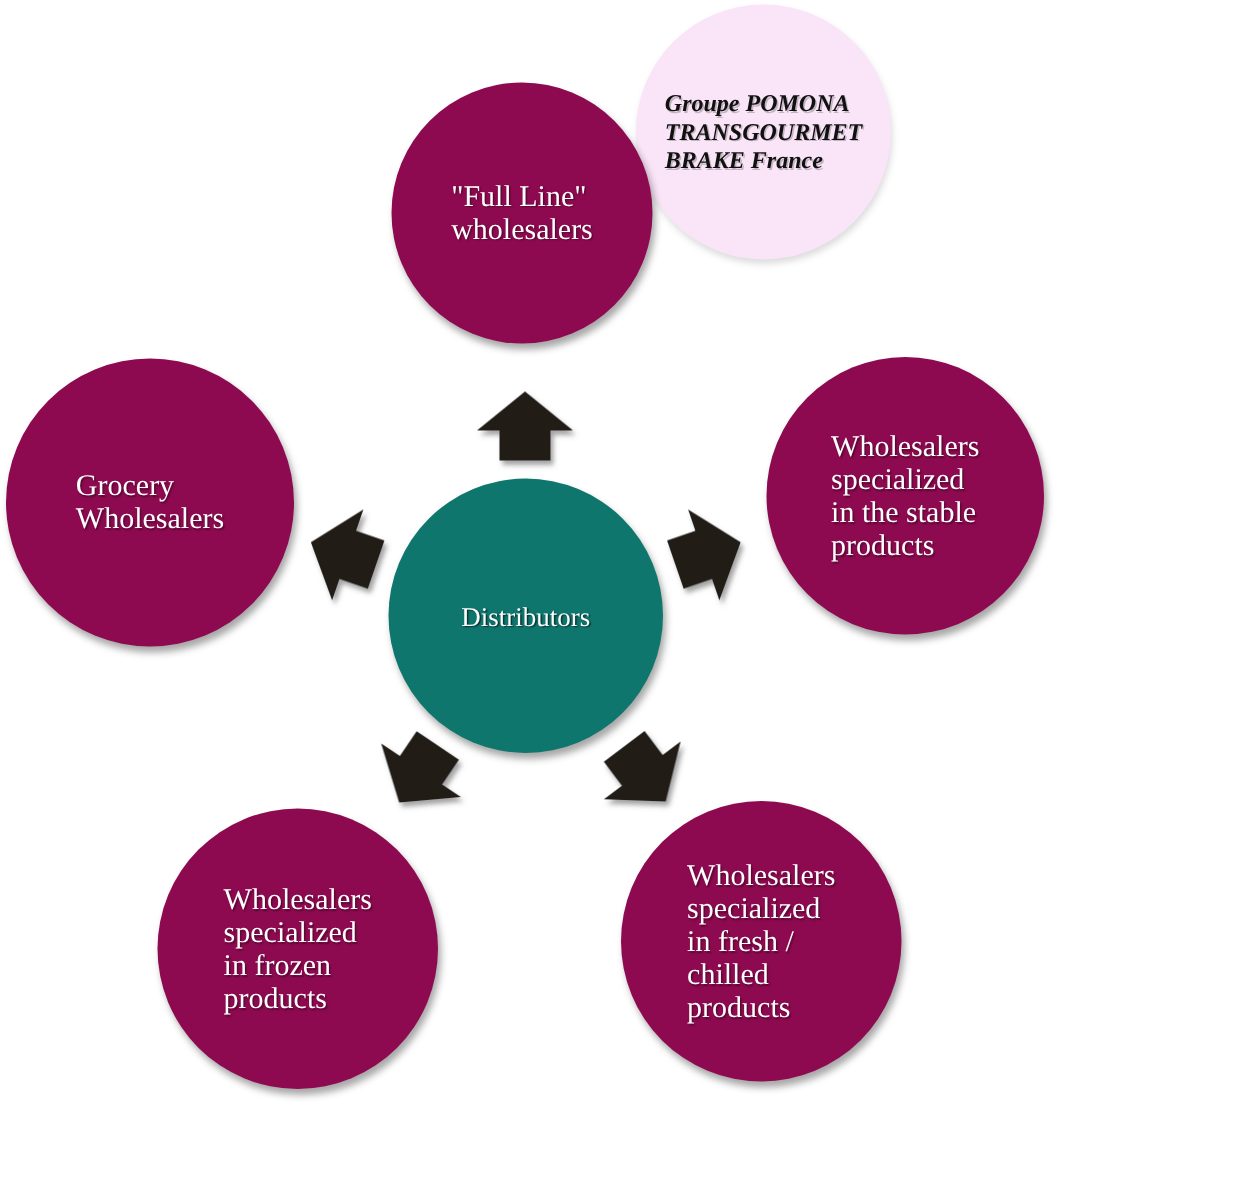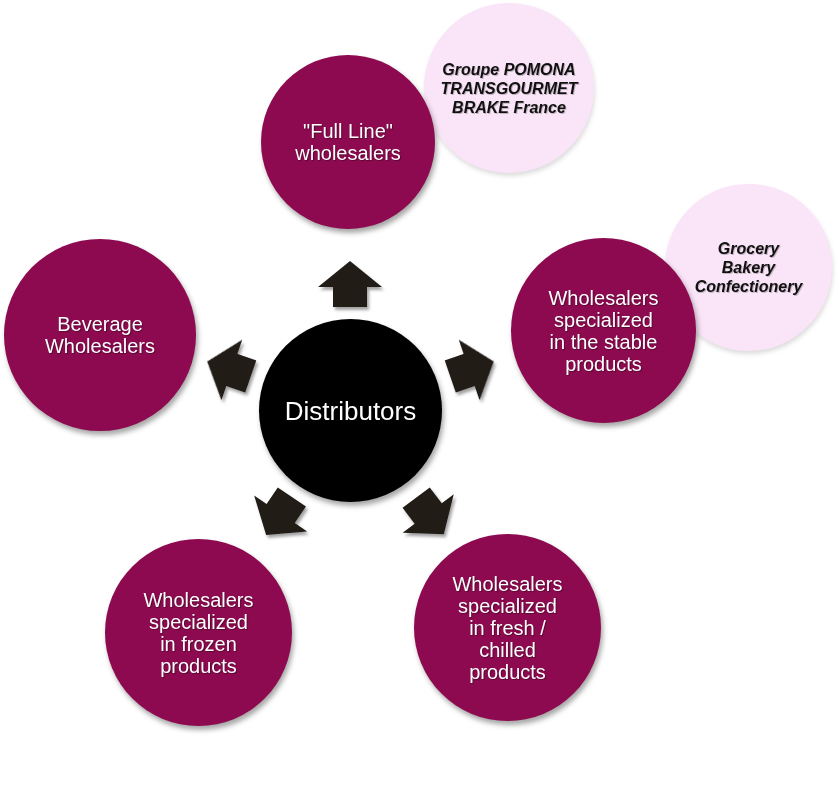--- a/index.html
+++ b/index.html
@@ -10,36 +10,37 @@
     background: #ffffff;
     overflow: hidden;
     font-family: "Liberation Sans", sans-serif;
   }
   .circle {
     position: absolute;
     border-radius: 50%;
     display: flex;
     align-items: center;
     justify-content: center;
-    text-align: center;
+    text-align: left;
     box-sizing: border-box;
+    font-family: Liberation Serif, serif;
   }
   .label { white-space: pre-line; }
   .branch {
     background: #8E0A50;
     color: #ffffff;
     font-size: 20px;
     line-height: 22px;
     box-shadow: 2px 4px 5px rgba(60,60,60,0.45);
     text-shadow: 1px 1px 1px rgba(40,10,25,0.55);
   }
   .hub {
-    background: #000000;
+    background: #0f766e;
     color: #ffffff;
-    font-size: 26px;
+    font-size: 18px;
     line-height: 28px;
     box-shadow: 2px 4px 5px rgba(60,60,60,0.45);
     text-shadow: 1px 1px 1px rgba(0,0,0,0.6);
   }
   .example {
     background: #FAE4F8;
     color: #111111;
     font-weight: bold;
     font-style: italic;
     font-size: 16px;
@@ -57,41 +58,36 @@
 <body>
 
 <div class="canvas">
 
   <div class="circle example" style="left:424px; top:3px; width:170px; height:170px;">
     <span class="label">Groupe POMONA
 TRANSGOURMET
 BRAKE France</span>
   </div>
 
-  <div class="circle example" style="left:665px; top:184px; width:167px; height:167px;">
-    <span class="label">Grocery
-Bakery
-Confectionery</span>
-  </div>
 
 
   <div class="circle branch" style="left:261px; top:55px; width:174px; height:174px;">
     <span class="label">"Full Line"
 wholesalers</span>
   </div>
 
   <div class="circle branch" style="left:511px; top:238px; width:185px; height:185px;">
     <span class="label">Wholesalers
 specialized
 in the stable
 products</span>
   </div>
 
   <div class="circle branch" style="left:4px; top:239px; width:192px; height:192px;">
-    <span class="label">Beverage
+    <span class="label">Grocery
 Wholesalers</span>
   </div>
 
   <div class="circle branch" style="left:105px; top:539px; width:187px; height:187px;">
     <span class="label">Wholesalers
 specialized
 in frozen
 products</span>
   </div>
 

